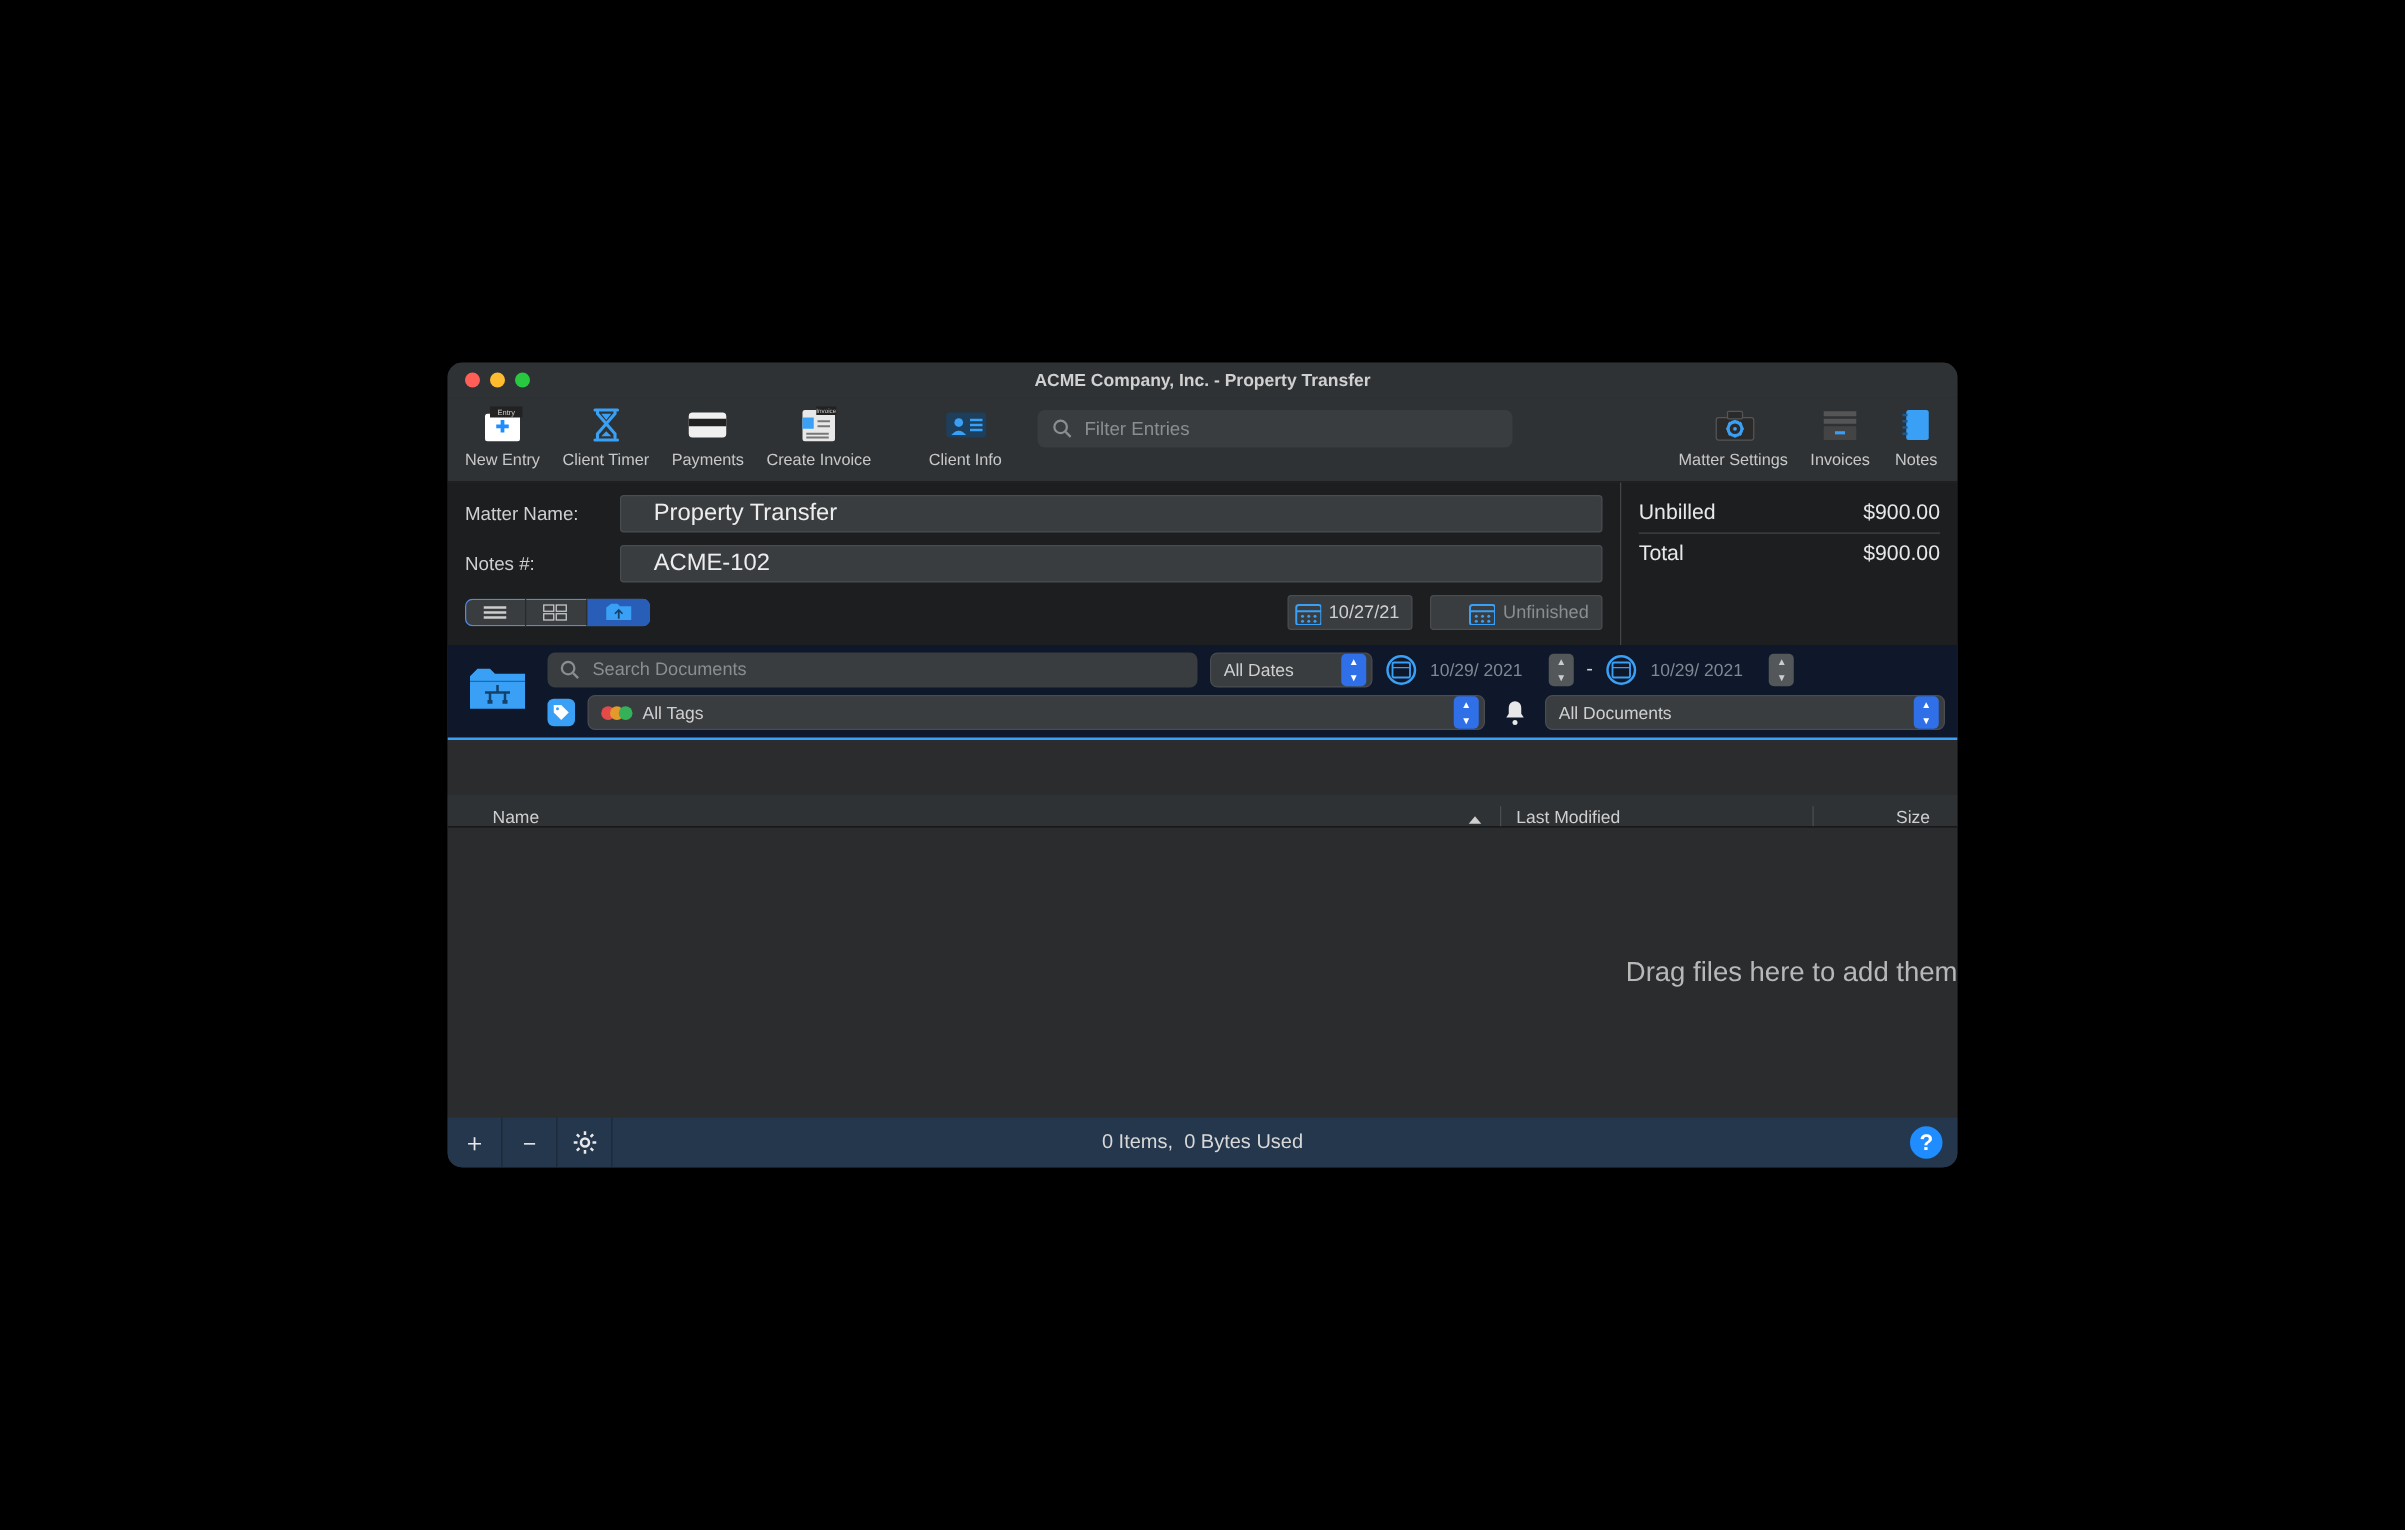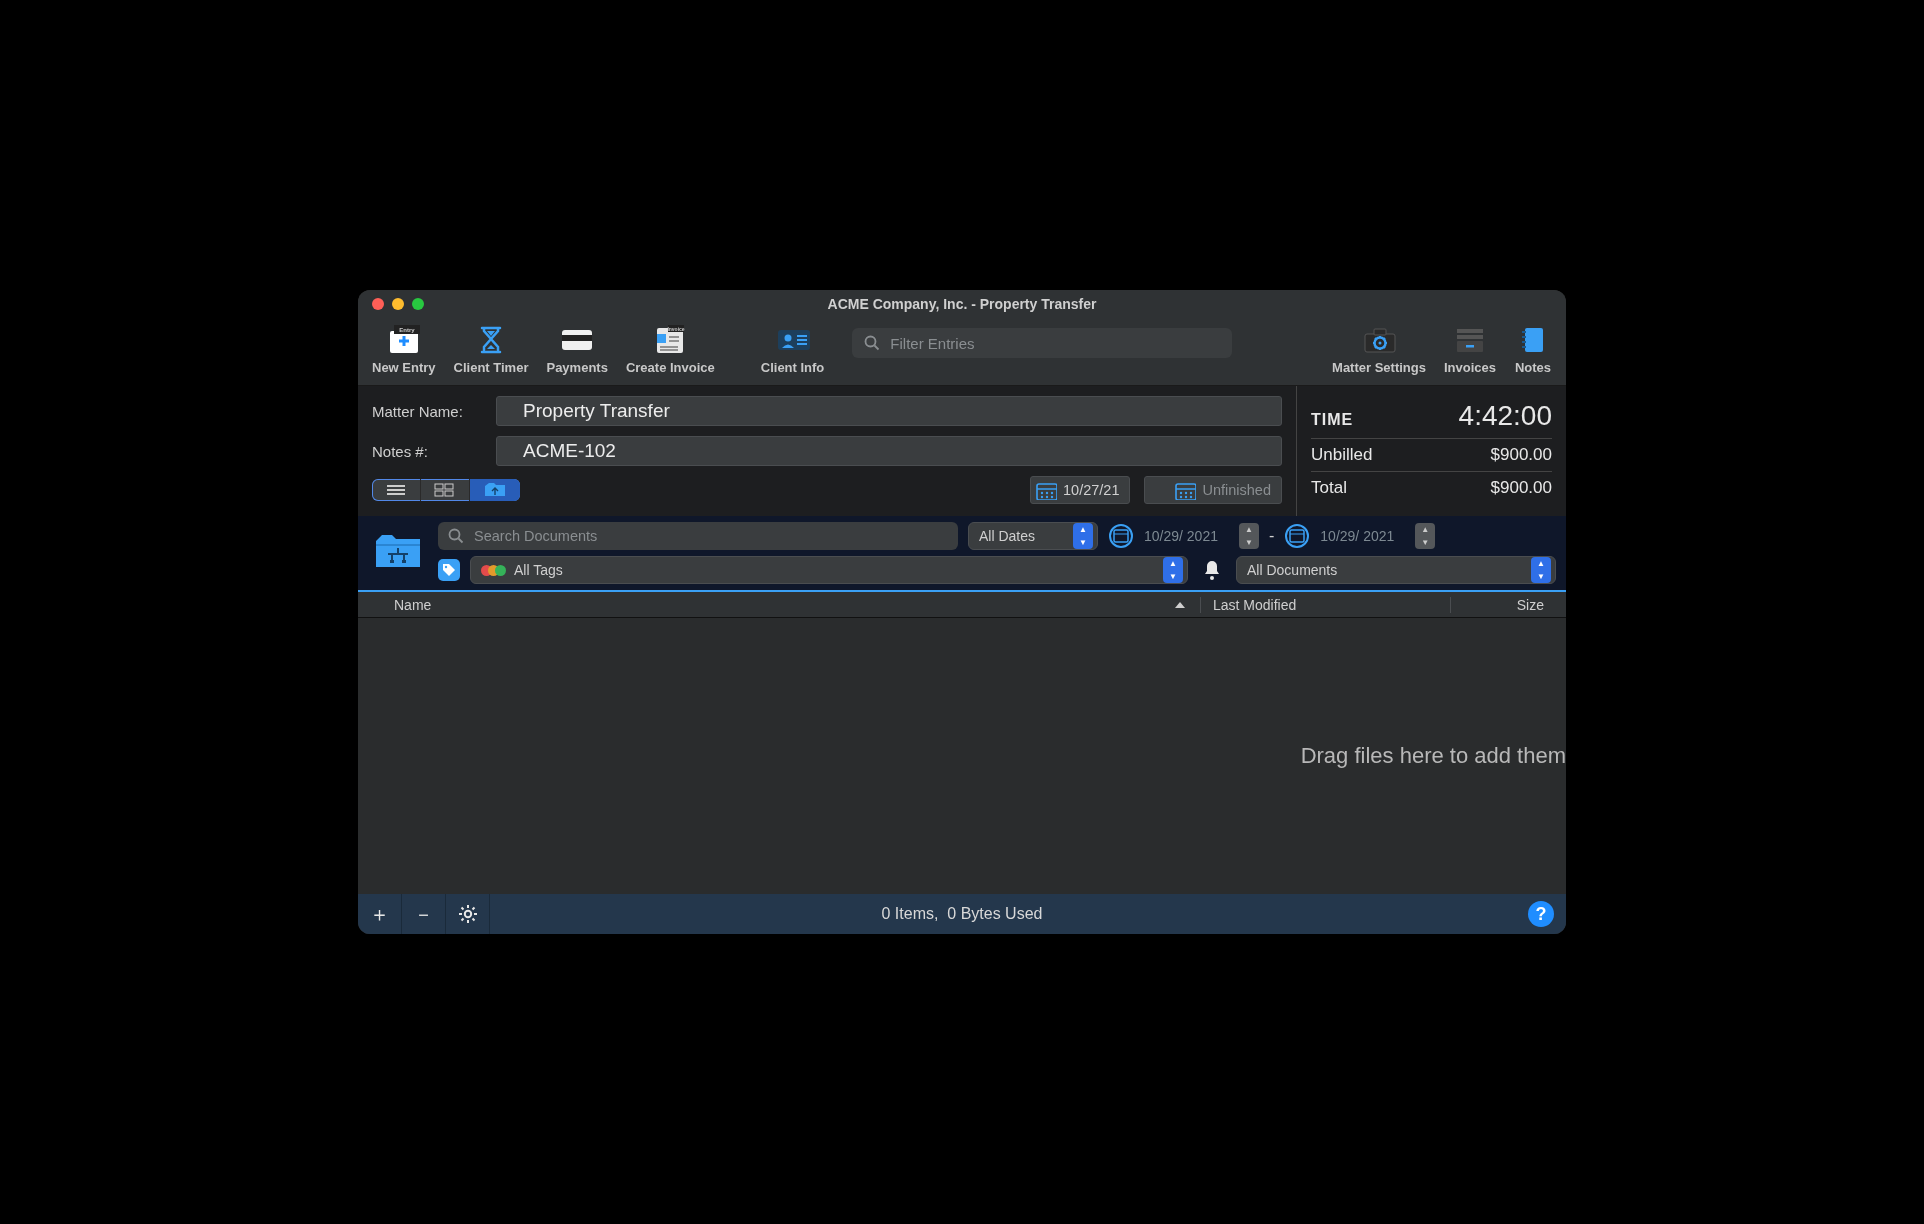--- a/index.html
+++ b/index.html
@@ -49,21 +49,21 @@
     display:flex;
     align-items:flex-start;
     gap:18px;
     padding:6px 14px 10px 14px;
     border-bottom:1px solid #1a1a1a;
   }
   .tool-item {
     display:flex; flex-direction:column; align-items:center;
     gap:4px;
     cursor:pointer;
-    color:#c8c8c8; font-size:13px;font-weight:bold;
+    color:#c8c8c8; font-size:13px;
   }
   .tool-icon {
     width:38px; height:32px;
     display:flex; align-items:center; justify-content:center;
     color:#e8e8e8;
   }
   .tool-gap { width:10px; }
   .search-pill {
     flex:0 0 auto;
     margin-left:10px;
@@ -220,26 +220,26 @@
   }
   .multi-dot{display:flex;}
   .multi-dot span{width:11px;height:11px;border-radius:50%;margin-right:-4px;display:block;}
   .multi-dot span:last-child{margin-right:0;}
   .bell{
     width:28px; display:flex; align-items:center; justify-content:center; color:#e8e8e8; cursor:pointer;
   }
 
   
   .cols {
-    display:flex; align-items:center;
+    display:flex; align-items:flex-end;
     background:#2f3234;
     border-bottom:1px solid #111;
     height:26px;
     padding:0 16px;
-    color:#cfcfcf; font-size:14px;
+    color:#cfcfcf; font-size:14px;margin-top:44px;
   }
   .cols .col-name{ flex:1; padding-left:20px;}
   .cols .col-sort{ padding-right:14px; color:#cfcfcf; }
   .cols .col-mod{ width:250px; border-left:1px solid #4a4d50; padding-left:12px;}
   .cols .col-size{ width:100px; text-align:right; border-left:1px solid #4a4d50; padding-right:6px;}
 
   .doc-list{
     flex:1;
     display:flex; align-items:center; justify-content:flex-end;
     color:#b8b8b8; font-size:22px;
@@ -462,24 +462,20 @@
                 <circle cx="17" cy="17" r="1.2" fill="#3aa0f5"></circle>
               </svg>
           </span>
           <span>Unfinished</span>
         </div>
       </div>
     </div>
 
     <div class="right-panel">
       <div class="row sep">
-        <span class="time-label">TIME</span>
-        <span class="time-val">4:42:00</span>
-      </div>
-      <div class="row sep">
         <span class="money-label">Unbilled</span>
         <span class="money-val">$900.00</span>
       </div>
       <div class="row">
         <span class="money-label">Total</span>
         <span class="money-val">$900.00</span>
       </div>
     </div>
   </div>
 

